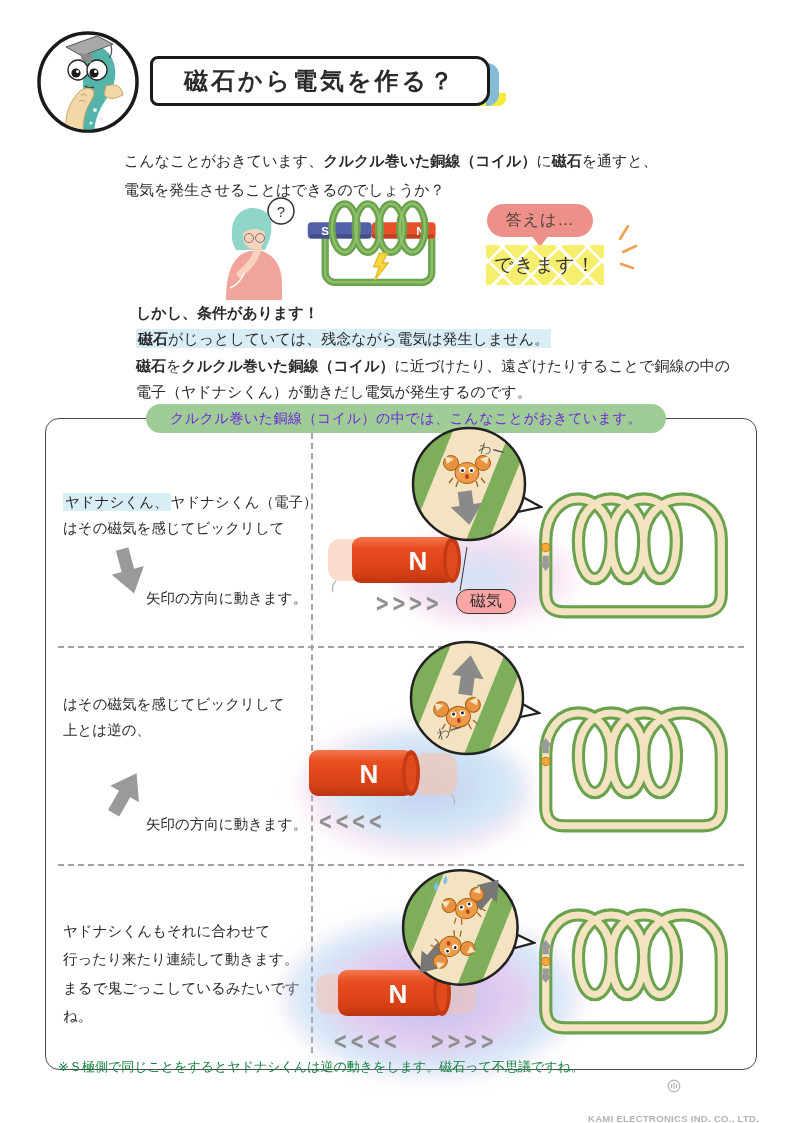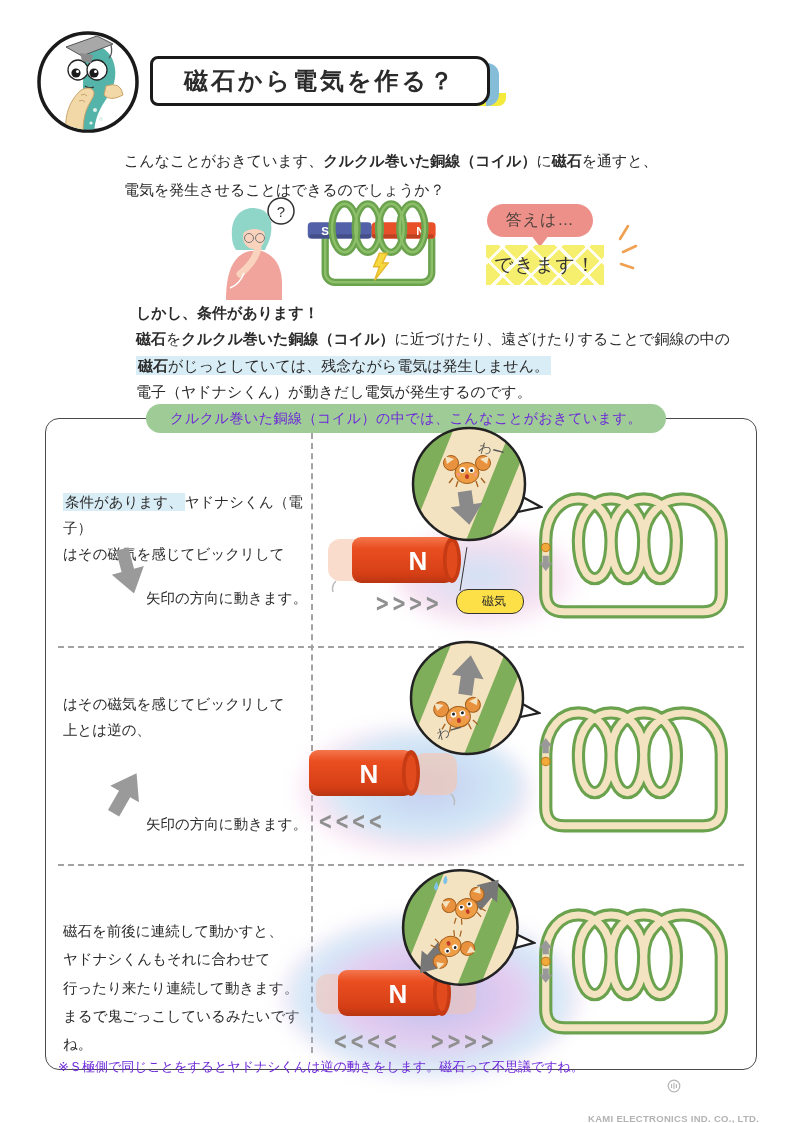--- a/index.html
+++ b/index.html
@@ -43,30 +43,30 @@
   
   .bigbox{left:45px;top:418px;width:710px;height:650px;border:1.5px solid #4a4a4a;border-radius:14px;}
   .box-pill{position:absolute;left:100px;top:-15px;width:520px;height:29px;background:#9ecb96;border-radius:15px;
     display:flex;align-items:center;justify-content:center;font-size:14px;color:#6d28d9;letter-spacing:.5px;}
   .vdash{position:absolute;left:265px;top:14px;height:620px;border-left:2px dashed #a2a2a2;}
   .hdash{position:absolute;left:12px;right:12px;border-top:2px dashed #a2a2a2;}
 
   .sec-text{position:absolute;font-size:14.5px;line-height:1.8;width:255px;}
   .sec-note{position:absolute;font-size:14.5px;}
   .chevrons{position:absolute;font-size:21px;font-weight:bold;color:#8f8f8f;letter-spacing:4px;transform:scaleY(1.25);font-family:"DejaVu Sans Mono",monospace;}
-  .jiki-pill{position:absolute;width:58px;height:23px;background:#fde047;border:1.5px solid #333;border-radius:12px;
-    display:flex;align-items:center;justify-content:center;font-size:12px;z-index:5;padding-left:8px;}
+  .jiki-pill{position:absolute;width:58px;height:23px;background:#fca5a5;border:1.5px solid #333;border-radius:12px;
+    display:flex;align-items:center;justify-content:center;font-size:16px;z-index:5;}
   .jiki-line{position:absolute;width:0;height:44px;border-left:1.5px solid #333;transform:rotate(9deg);z-index:4;}
   .field{position:absolute;border-radius:50%;filter:blur(9px);}
   .field.f1{background:radial-gradient(ellipse at 45% 50%,rgba(165,200,238,.55) 0%,rgba(232,172,214,.38) 50%,rgba(255,255,255,0) 75%);}
   .field.f2{background:radial-gradient(ellipse at 55% 45%,rgba(150,160,225,.55) 0%,rgba(140,200,235,.4) 45%,rgba(235,170,215,.3) 62%,rgba(255,255,255,0) 78%);}
   .field.f3{background:radial-gradient(ellipse at 50% 50%,rgba(135,150,225,.6) 0%,rgba(200,140,220,.45) 40%,rgba(140,205,240,.4) 60%,rgba(250,180,220,.3) 72%,rgba(255,255,255,0) 82%);}
 
   
-  .foot-note{left:58px;top:1058px;font-size:13px;color:#6d28d9;}
+  .foot-note{left:58px;top:1058px;font-size:13px;color:#15803d;}
   .company{left:588px;top:1079px;display:flex;align-items:center;gap:20px;color:#b3b3b3;font-size:9.5px;font-weight:bold;letter-spacing:.3px;flex-direction:column;}
 </style>
 </head>
 <body>
 
 <svg width="0" height="0" style="position:absolute">
   <defs>
     <clipPath id="ccl">
         <circle cx="61" cy="61" r="56"></circle>
       </clipPath>
@@ -162,33 +162,33 @@
 <svg class="abs sparkle" viewBox="0 0 40 60">
   <g stroke="#f0a050" stroke-width="2.6" stroke-linecap="round" fill="none">
     <path d="M28,4 L20,17"></path>
       <path d="M36,24 L23,30"></path>
       <path d="M33,46 L21,42"></path>
   </g>
 </svg>
 
 <div class="abs condition">
   <div class="b">しかし、条件があります！</div>
+  <div><span class="hl"><span class="b">磁石</span><span>がじっとしていては、残念ながら電気は発生しません。</span></span></div>
   <div><span class="b">磁石</span><span>を</span><span class="b">クルクル巻いた銅線（コイル）</span><span>に近づけたり、遠ざけたりすることで銅線の中の</span></div>
-  <div><span class="hl"><span class="b">磁石</span><span>がじっとしていては、残念ながら電気は発生しません。</span></span></div>
   <div>電子（ヤドナシくん）が動きだし電気が発生するのです。</div>
 </div>
 
 <div class="abs bigbox">
   <div class="box-pill">クルクル巻いた銅線（コイル）の中では、こんなことがおきています。</div>
   <div class="vdash"></div>
   <div class="hdash" style="top:227px"></div>
   <div class="hdash" style="top:445px"></div>
 
   <div class="sec-text" style="left:17px;top:70px">
-    <div><span class="hl">条件があります、</span><span>ヤドナシくん（電子）</span></div>
+    <div><span class="hl">ヤドナシくん、</span><span>ヤドナシくん（電子）</span></div>
     <div>はその磁気を感じてビックリして</div>
   </div>
   <svg class="abs" style="left:60px;top:128px" width="46" height="54" viewBox="0 0 50 56">
     <polygon points="17,0 31,0 31,24 42,24 24,50 6,24 17,24" fill="#9a9a9a" transform="rotate(-15 24 25)"></polygon>
   </svg>
   <div class="sec-note" style="left:100px;top:170px">矢印の方向に動きます。</div>
 
   <div class="field f1" style="left:350px;top:105px;width:185px;height:105px"></div>
 
   <svg class="abs" style="left:280px;top:112px" width="150" height="62" viewBox="0 0 150 62">
@@ -286,21 +286,20 @@
   </svg>
 
   <svg class="abs" style="left:468px;top:270px" width="237" height="148" viewBox="0 0 230 145">
     <path d="M30,64 C30,10 94,10 94,64 C94,114 62,114 62,64 C62,10 126,10 126,64 C126,114 94,114 94,64 C94,10 158,10 158,64 C158,114 126,114 126,64 C126,10 202,10 202,64 L202,116 Q202,134 184,134 L48,134 Q30,134 30,116 Z" fill="none" stroke="#6aa24e" stroke-width="13" stroke-linejoin="round"></path>
     <path d="M30,64 C30,10 94,10 94,64 C94,114 62,114 62,64 C62,10 126,10 126,64 C126,114 94,114 94,64 C94,10 158,10 158,64 C158,114 126,114 126,64 C126,10 202,10 202,64 L202,116 Q202,134 184,134 L48,134 Q30,134 30,116 Z" fill="none" stroke="#f4e3c1" stroke-width="7" stroke-linejoin="round"></path>
     <circle cx="30" cy="71" r="4.2" fill="#f2a93b" stroke="#c07818" stroke-width="1"></circle>
     <polygon points="27,63 33,63 33,56 36.5,56 30,48 23.5,56 27,56" fill="#999"></polygon>
   </svg>
 
   <div class="sec-text" style="left:17px;top:498px;line-height:1.95">
-    <div>磁石を前後に連続して動かすと、</div>
     <div>ヤドナシくんもそれに合わせて</div>
     <div>行ったり来たり連続して動きます。</div>
     <div>まるで鬼ごっこしているみたいですね。</div>
   </div>
 
   <div class="field f3" style="left:235px;top:495px;width:300px;height:165px"></div>
 
   <svg class="abs" style="left:270px;top:545px" width="160" height="62" viewBox="0 0 160 62">
     <rect x="0" y="10" width="40" height="40" rx="12" fill="#f6c4ab" opacity="0.5"></rect>
     <rect x="120" y="10" width="40" height="40" rx="12" fill="#f6c4ab" opacity="0.5"></rect>

